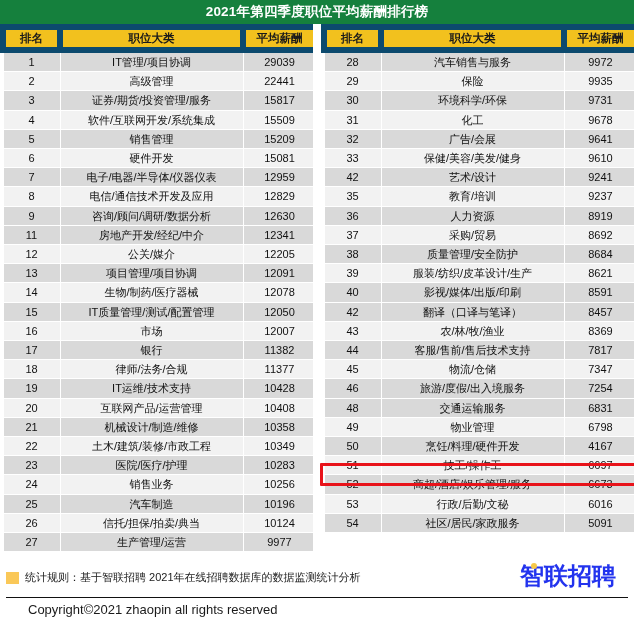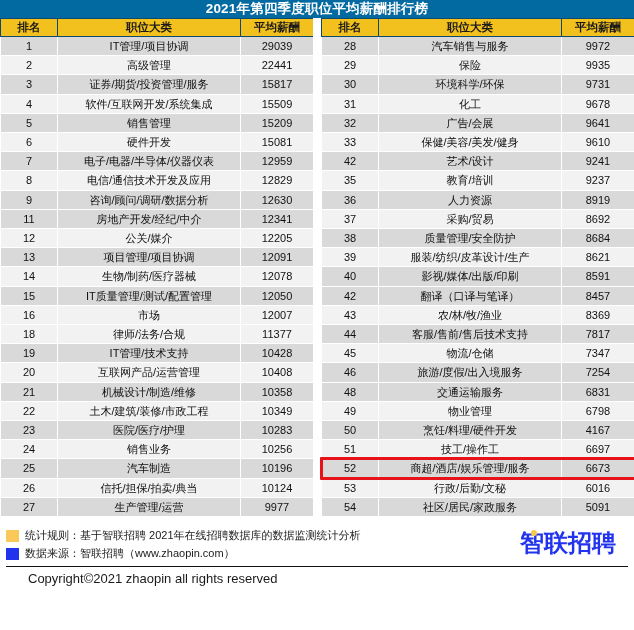--- a/index.html
+++ b/index.html
@@ -11,22 +11,22 @@
     width: 634px;
     height: 630px;
     font-family: "Liberation Sans", "DejaVu Sans", sans-serif;
     color: #1a1a1a;
     overflow: hidden;
     position: relative;
   }
 
   
   #title-bar {
-    height: 18px;
-    background: #0369a1;
+    height: 24px;
+    background: #15803d;
     display: flex;
     align-items: center;
     justify-content: center;
   }
   #title-bar .title-text {
     color: #ffffff;
     font-size: 13.5px;
     font-weight: bold;
     letter-spacing: 0.2px;
     line-height: 20px;
@@ -65,21 +65,21 @@
 
   table.rank-table th {
     background: #f2c11e;
     color: #1a1a1a;
     font-size: 11.5px;
     font-weight: bold;
     height: 17px;
     line-height: 17px;
     text-align: center;
     padding: 0;
-    border: 1px solid #0c4a6e;
+    border: 6px solid #0c4a6e;
     white-space: nowrap;
   }
   table.rank-table td {
     height: 18.2px;
     line-height: 18.2px;
     text-align: center;
     padding: 0;
     border: 1px solid #ffffff;
     white-space: nowrap;
     overflow: hidden;
@@ -109,21 +109,21 @@
     padding: 0 6px;
   }
   .footer-notes {
     display: flex;
     align-items: center;
     justify-content: space-between;
   }
   .notes-col {
     display: flex;
     flex-direction: column;
-    gap: 3px;
+    gap: 10px;
     padding-top: 3px;
   }
   .note-line {
     display: flex;
     align-items: center;
     font-size: 11px;
     color: #1a1a1a;
     white-space: nowrap;
   }
   .swatch {
@@ -259,28 +259,33 @@
             <tr class="odd">
               <td class="rank-cell">15</td>
               <td class="cat-cell">IT质量管理/测试/配置管理</td>
               <td class="sal-cell">12050</td>
             </tr>
             <tr class="even">
               <td class="rank-cell">16</td>
               <td class="cat-cell">市场</td>
               <td class="sal-cell">12007</td>
             </tr>
+            <tr class="odd">
+              <td class="rank-cell">17</td>
+              <td class="cat-cell">银行</td>
+              <td class="sal-cell">11382</td>
+            </tr>
             <tr class="even">
               <td class="rank-cell">18</td>
               <td class="cat-cell">律师/法务/合规</td>
               <td class="sal-cell">11377</td>
             </tr>
             <tr class="odd">
               <td class="rank-cell">19</td>
-              <td class="cat-cell">IT管理/技术支持</td>
+              <td class="cat-cell">IT运维/技术支持</td>
               <td class="sal-cell">10428</td>
             </tr>
             <tr class="even">
               <td class="rank-cell">20</td>
               <td class="cat-cell">互联网产品/运营管理</td>
               <td class="sal-cell">10408</td>
             </tr>
             <tr class="odd">
               <td class="rank-cell">21</td>
               <td class="cat-cell">机械设计/制造/维修</td>
@@ -470,24 +475,20 @@
   <div id="highlight-box" style="left: 319.5px; top: 438.969px; width: 317px; height: 23.2031px; border-color: rgb(232, 19, 26);"></div>
 </div>
 
 <div id="footer">
   <div class="footer-notes">
     <div class="notes-col">
       <div class="note-line">
         <span class="swatch yellow"></span>
         <span>统计规则：基于智联招聘  2021年在线招聘数据库的数据监测统计分析</span>
       </div>
-      <div class="note-line">
-        <span class="swatch blue"></span>
-        <span>数据来源：智联招聘（www.zhaopin.com）</span>
-      </div>
     </div>
     <div class="brand-logo">
       <span class="dot"></span>
       <span>智联招聘</span>
     </div>
   </div>
   <hr id="footer-rule">
   <div id="copyright">Copyright©2021 zhaopin all rights reserved</div>
 </div>
 

